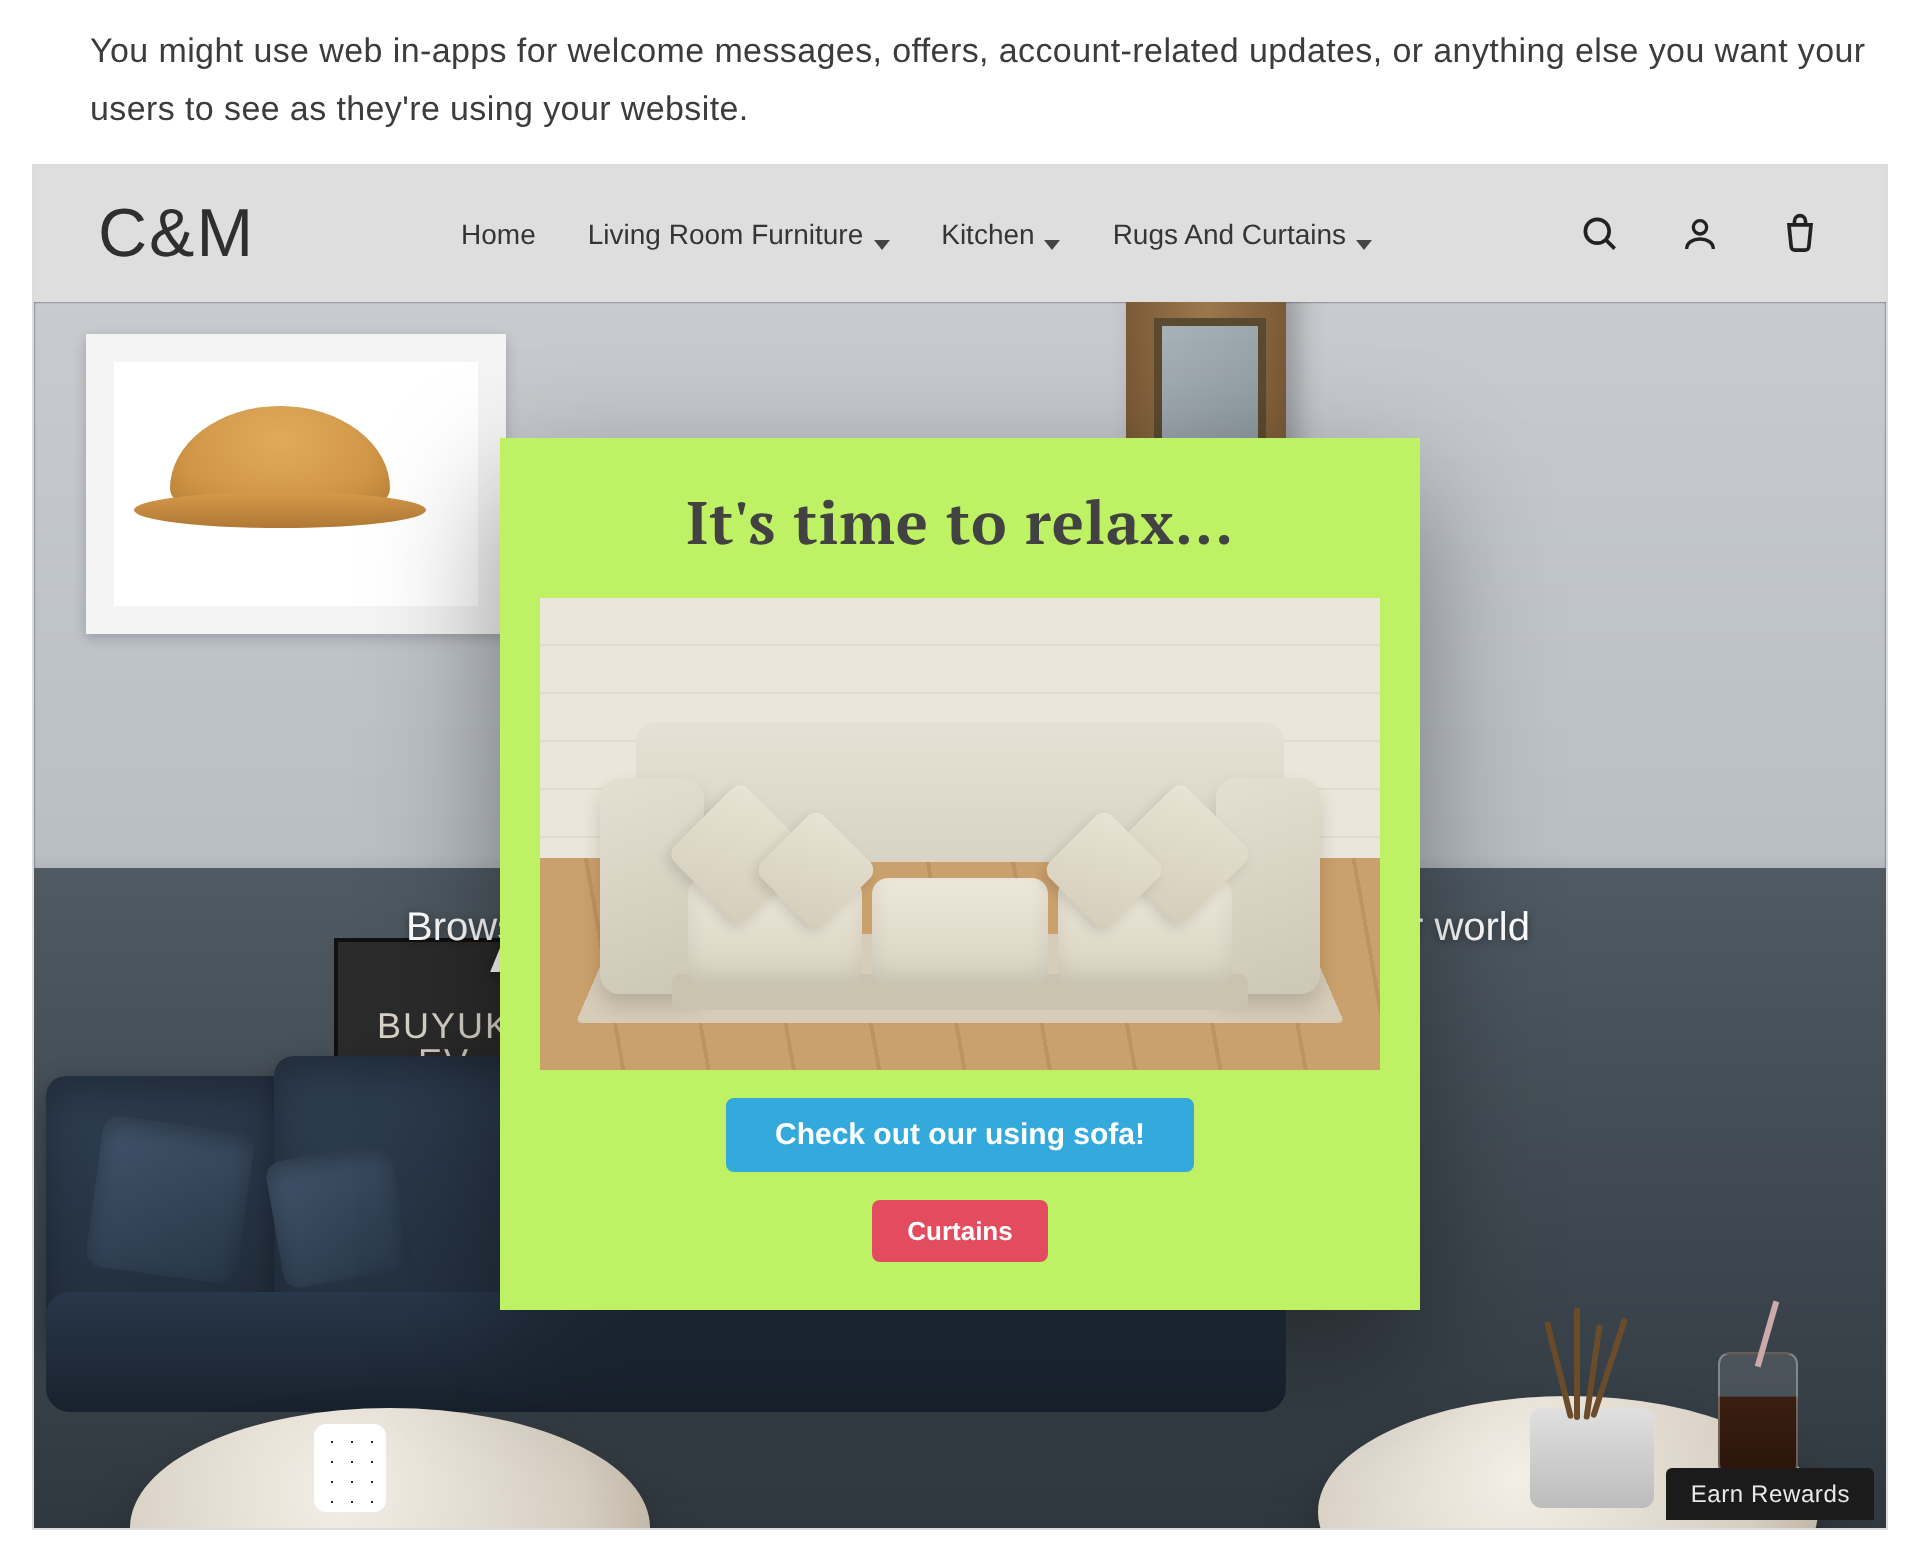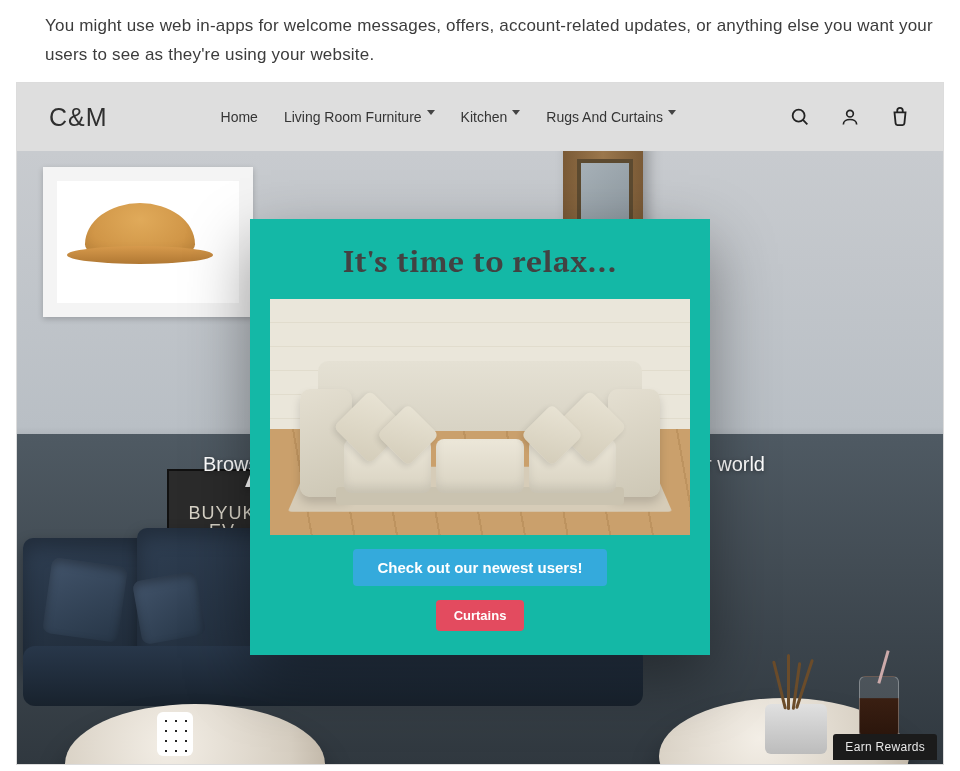--- a/index.html
+++ b/index.html
@@ -3,23 +3,23 @@
 <meta charset="utf-8">
 <style>
   * { box-sizing: border-box; margin: 0; padding: 0; }
   html, body { width: 960px; height: 771px; font-family: -apple-system, Helvetica, Arial, sans-serif; background:#fff; }
   .page { width:960px; height:771px; position:relative;padding-left:25px; }
   .intro { padding: 12px 20px 10px 20px; font-size:17px; line-height:1.7; color:#3c3c3c; letter-spacing:.2px; max-width: 940px; }
   .frame { position:absolute; left:16px; right:16px; top:82px; bottom:6px; border:1px solid #dcdcdc; overflow:hidden; }
 
   
   .shop-header { height:68px; background:#dedede; display:flex; align-items:center; padding:0 32px; }
-  .logo { font-size:25px; font-weight:300; letter-spacing:1px; color:#2f2f2f; font-family:"Helvetica Neue",Arial,sans-serif; }
+  .logo { font-size:34px; font-weight:300; letter-spacing:1px; color:#2f2f2f; font-family:"Helvetica Neue",Arial,sans-serif; }
   .nav { margin-left:auto; margin-right:auto; display:flex; gap:26px; align-items:center; }
-  .nav-item { font-size:14px; color:#353535; display:flex; align-items:flex-start; gap:5px; cursor:pointer; }
+  .nav-item { font-size:14px; color:#353535; display:flex; align-items:flex-end; gap:5px; cursor:pointer; }
   .chev { width:0; height:0; border-left:4px solid transparent; border-right:4px solid transparent; border-top:5px solid #444; display:inline-block; margin-top:1px; }
   .right-icons { display:flex; gap:28px; align-items:center; }
   .ic { width:22px; height:22px; display:flex; align-items:center; justify-content:center; cursor:pointer; }
 
   
   .hero { position:absolute; top:68px; left:0; right:0; bottom:0; background:#3d4650; overflow:hidden; }
   .wall { position:absolute; inset:0; background:linear-gradient(180deg,#c8cbcf 0%,#b9bfc5 45%,#6d7378 55%,#2f3841 100%); filter:blur(0.5px); }
   
   .artframe { position:absolute; top:16px; left:26px; width:210px; height:150px; background:#fff; border:14px solid #f4f4f4; box-shadow:0 2px 6px rgba(0,0,0,.2); }
   .hat { position:absolute; top:22px; left:28px; width:110px; height:55px; border-radius:80px 80px 40px 40px/60px 60px 20px 20px; background:radial-gradient(ellipse at 50% 30%,#e0aa5a 0%,#c88b3d 100%); box-shadow: inset 0 -8px 10px rgba(0,0,0,.08); }
@@ -59,21 +59,21 @@
   .glass{position:absolute;right:44px;bottom:26px;width:40px;height:62px;border-radius:6px;background:linear-gradient(180deg,rgba(255,255,255,.1) 0%,rgba(255,255,255,.1) 35%,#3a1f12 36%,#2a150b 100%);border:1px solid rgba(255,255,255,.3);}
   .straw{position:absolute;right:58px;bottom:80px;width:3px;height:34px;background:#caa;transform:rotate(16deg);}
 
   .hero-text { position:absolute; left:0; right:0; top:292px; text-align:center; color:#fff; }
   .hero-title { font-size:48px; font-weight:400; letter-spacing:1px; text-shadow:0 2px 6px rgba(0,0,0,.4); }
   .hero-sub { margin-top:10px; font-size:20px; font-weight:300; text-shadow:0 1px 4px rgba(0,0,0,.4); }
 
   .rewards { position:absolute; right:6px; bottom:4px; background:#1b1b1b; color:#e8e8e8; font-size:12px; padding:6px 12px; border-radius:3px 3px 0 0; letter-spacing:.3px; }
 
   
-  .modal { position:absolute; left:50%; top:136px; transform:translateX(-50%); width:460px; background:#14b8a6; box-shadow:0 24px 60px rgba(0,0,0,.38); padding:22px 20px 24px; text-align:center; }
+  .modal { position:absolute; left:50%; top:136px; transform:translateX(-50%); width:460px; background:#bef264; box-shadow:0 24px 60px rgba(0,0,0,.38); padding:22px 20px 24px; text-align:center; }
   .modal h2 { font-family:"PT Serif",Georgia,"Trebuchet MS",sans-serif; font-size:30px; font-weight:700; color:#424242; letter-spacing:.5px; }
   .sofa-img { margin:18px auto 0; width:420px; height:236px; position:relative; background:linear-gradient(180deg,#e9e6de 0%,#e2ddd0 55%,#c9a373 55%,#b48a58 100%); overflow:hidden; }
   .planks{position:absolute;inset:0 0 45% 0;background:repeating-linear-gradient(180deg,#eae6da 0 23px,#e1dccd 23px 24px);}
   .floor{position:absolute;left:0;right:0;bottom:0;height:45%;background:repeating-linear-gradient(80deg,#caa06c 0 40px,#bd935f 40px 42px);}
   .rug{position:absolute;left:28px;right:28px;bottom:8px;height:78px;background:#d6ccb8;border-radius:4px;transform:perspective(600px) rotateX(55deg);}
   .sofa{position:absolute;left:30px;right:30px;bottom:28px;height:150px;}
   .sofa .back{position:absolute;left:18px;right:18px;top:4px;height:70px;border-radius:10px;background:linear-gradient(180deg,#e5e1d4,#d8d3c4);}
   .sofa .arm{position:absolute;bottom:10px;width:52px;height:108px;border-radius:10px;background:linear-gradient(160deg,#e4dfd1,#cdc7b5);box-shadow:0 6px 10px rgba(0,0,0,.15);}
   .sofa .arm.l{left:0;} .sofa .arm.r{right:0;}
   .sofa .seat3{position:absolute;left:44px;right:44px;bottom:14px;height:54px;display:flex;gap:5px;}
@@ -205,18 +205,18 @@
               <i></i>
               <i></i>
               <i></i>
             </div>
           <div class="sp sp1"></div>
             <div class="sp sp2"></div>
             <div class="sp sp3"></div>
             <div class="sp sp4"></div>
         </div>
       </div>
-      <button class="btn-primary">Check out our newest users!</button><br>
+      <button class="btn-primary">Check out our using sofa!</button><br>
       <button class="btn-dismiss">Curtains</button>
     </div>
 
   </div>
 </div>
 
 </body></html>

